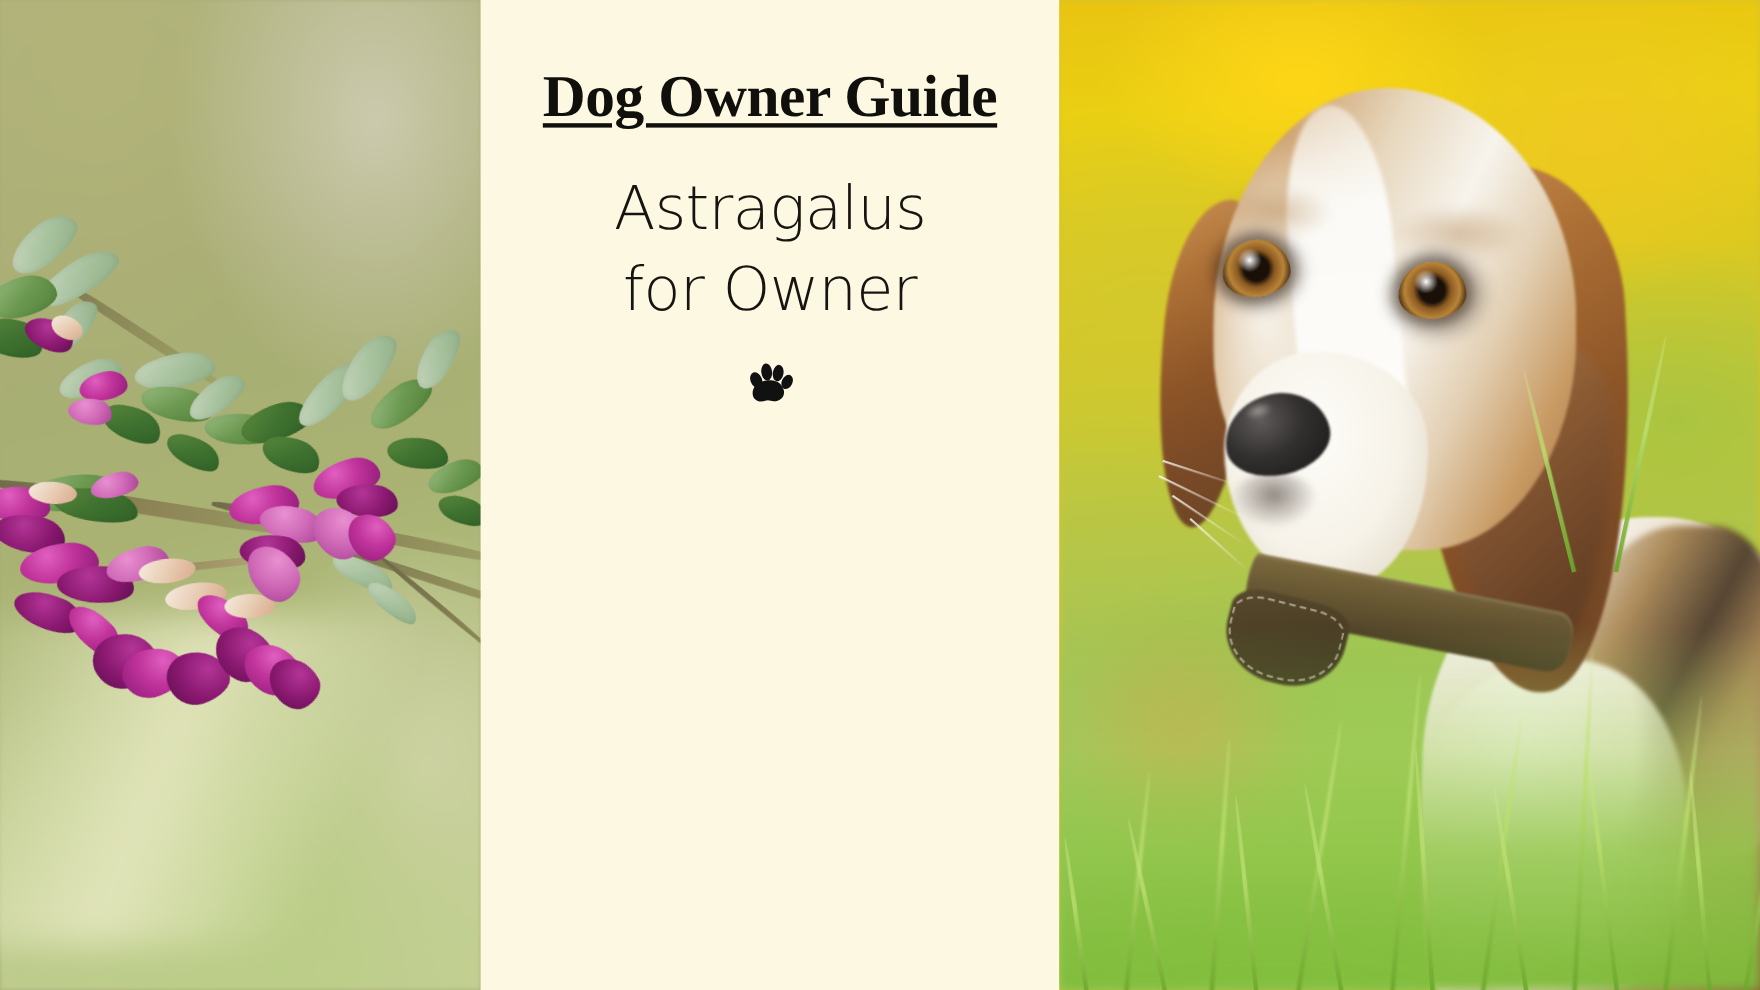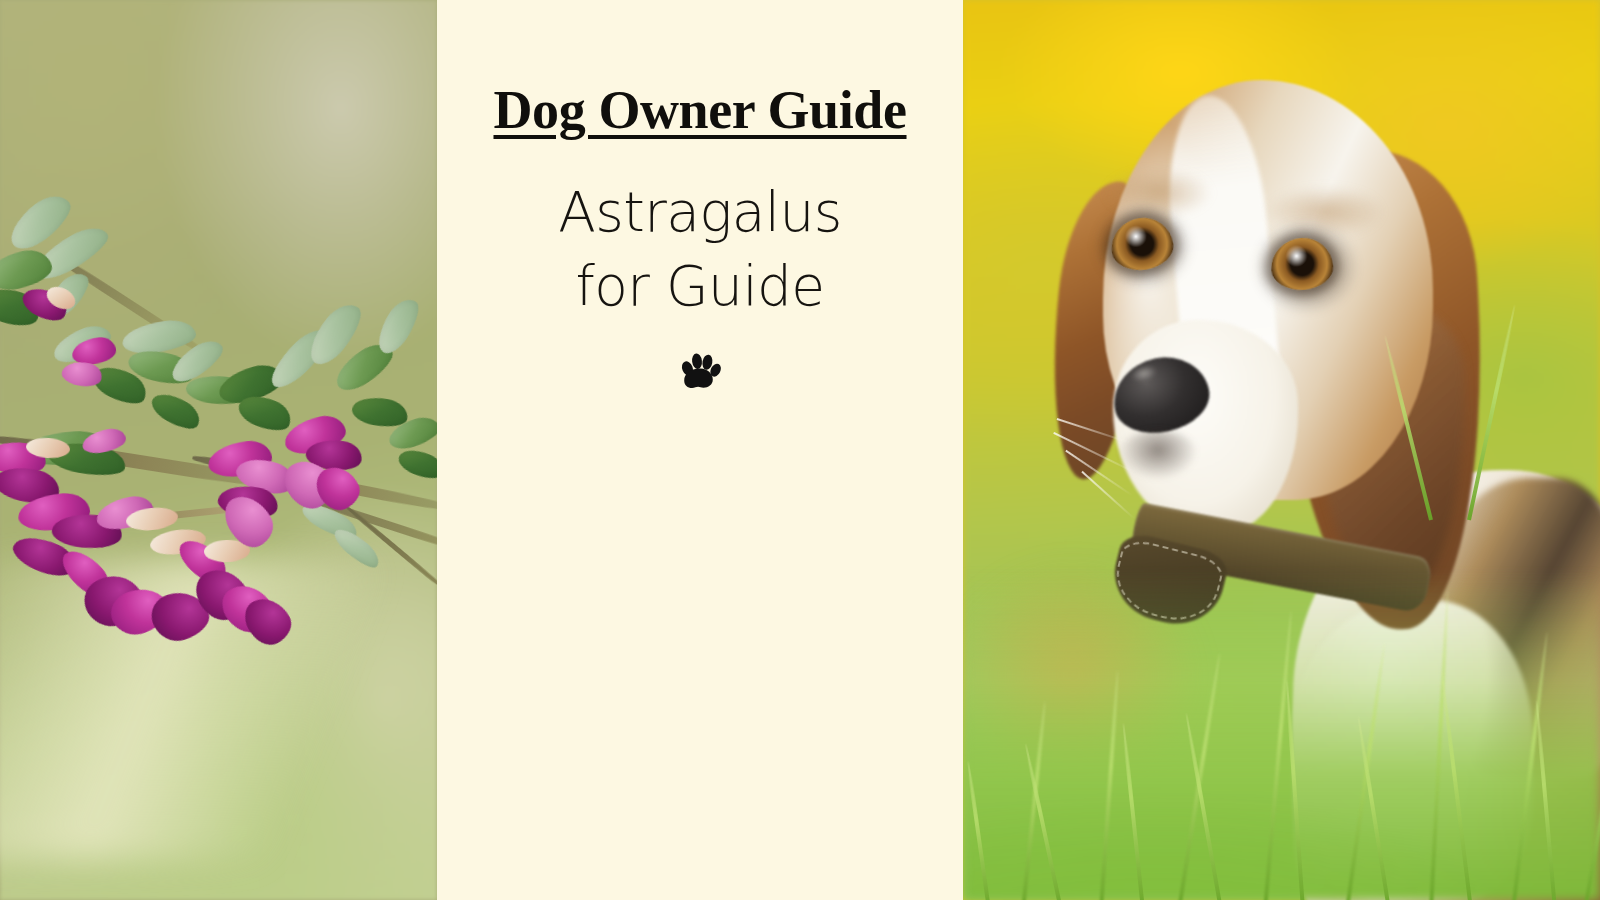--- a/index.html
+++ b/index.html
@@ -88,21 +88,21 @@
   
   .panel-center {
     position:relative;
     width:526px; height:900px;
     background:#fdf8e2;
     display:flex;
     flex-direction:column;
     align-items:center;
     overflow:hidden;
   }
-  .title-block { width:100%; padding-top:82px; text-align:center; }
+  .title-block { width:100%; padding-top:59px; text-align:center; }
 
   .guide-title {
     font-family:"Liberation Serif", "DejaVu Serif", serif;
     font-weight:bold;
     font-size:54px;
     line-height:1.05;
     letter-spacing:-0.4px;
     color:#100f0c;
     text-decoration:underline;
     text-decoration-thickness:4px;
@@ -412,21 +412,21 @@
     <div class="flower mag" style="left:316px;top:468px; width:44px; height:40px; transform:rotate(66deg);"></div>
 
     <div class="flower lite" style="left:82px; top:430px; width:44px; height:22px; transform:rotate(-10deg);"></div>
   </div>
 
   <div class="panel-center">
     <div class="title-block">
       <div class="guide-title">Dog Owner Guide</div>
 
       <div class="guide-subtitle">Astragalus
-for Guide</div>
+for Owner</div>
 
       <div class="paw-wrap">
         <svg width="44" height="42" viewBox="0 0 44 42" aria-hidden="true">
           <ellipse cx="9.5" cy="16.5" rx="5.2" ry="7.4" transform="rotate(-22 9.5 16.5)" fill="#111111"></ellipse>
           <ellipse cx="19" cy="9.2" rx="4.9" ry="7.8" transform="rotate(-7 19 9.2)" fill="#111111"></ellipse>
           <ellipse cx="29.4" cy="10.2" rx="4.9" ry="7.6" transform="rotate(10 29.4 10.2)" fill="#111111"></ellipse>
           <ellipse cx="37.6" cy="18.2" rx="4.8" ry="6.8" transform="rotate(26 37.6 18.2)" fill="#111111"></ellipse>
           <path d="M22.6 16.6c6.6 0 12.2 5.1 12.2 10.9 0 5.4-4.6 8.2-9.3 8.2-2.4 0-3.6-0.9-5.4-0.9-1.9 0-3.4 1.2-6 1.2-4.5 0-7.9-2.9-7.9-7.6 0-6 5.3-11.8 16.4-11.8z" fill="#111111"></path>
         </svg>
       </div>

